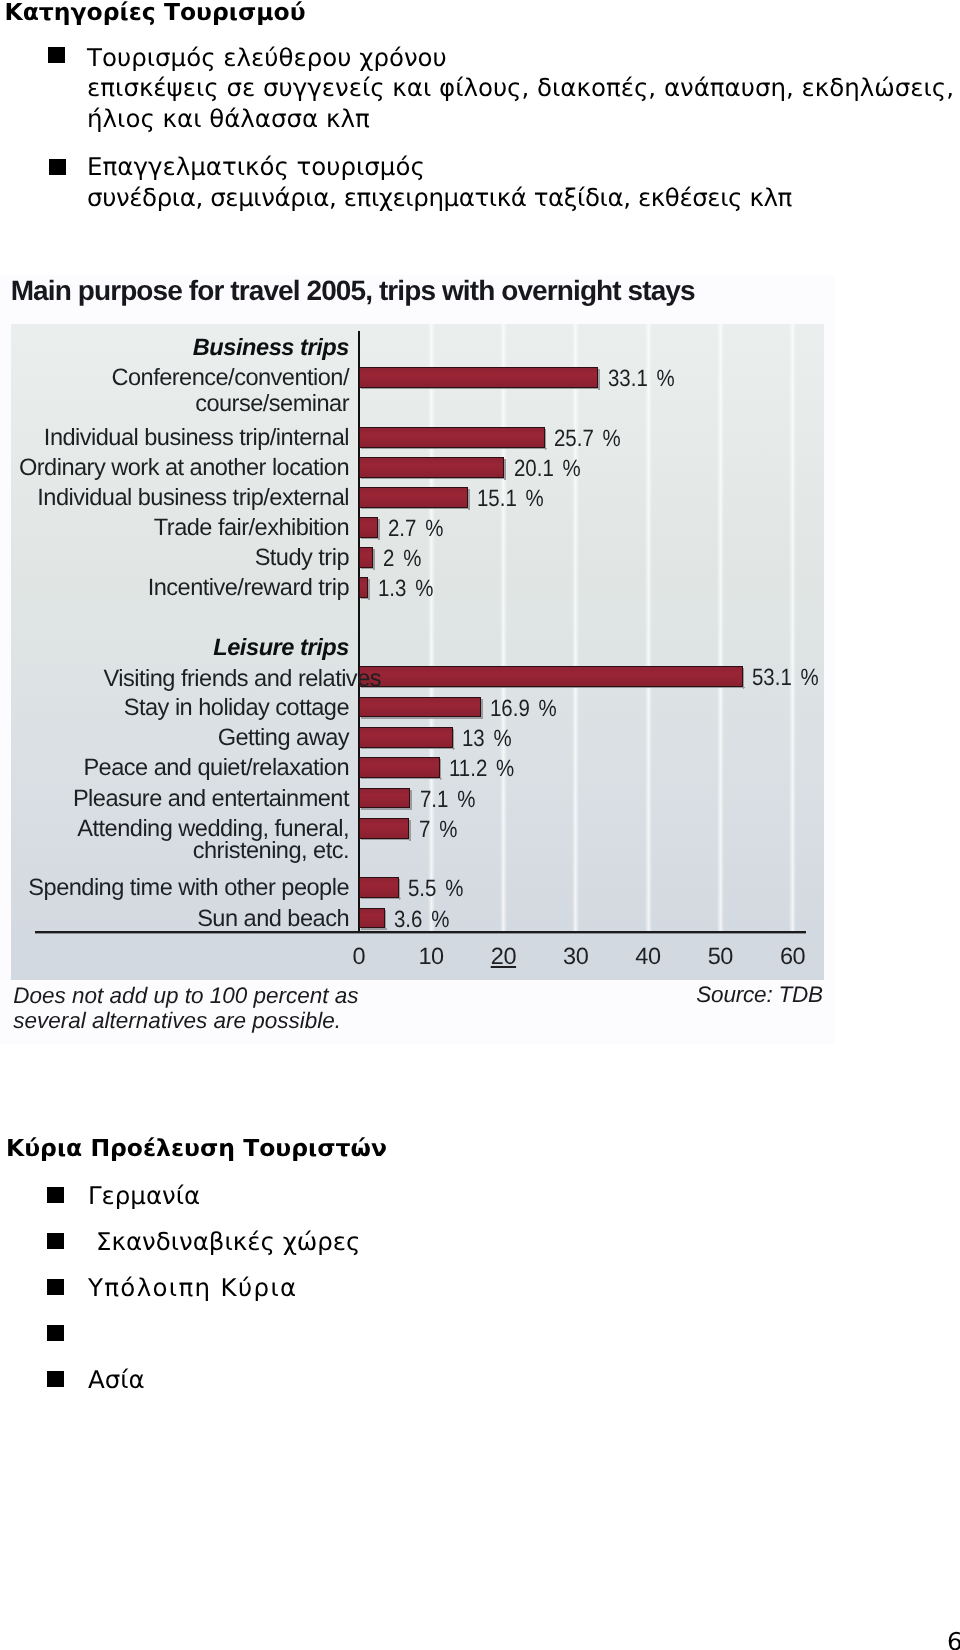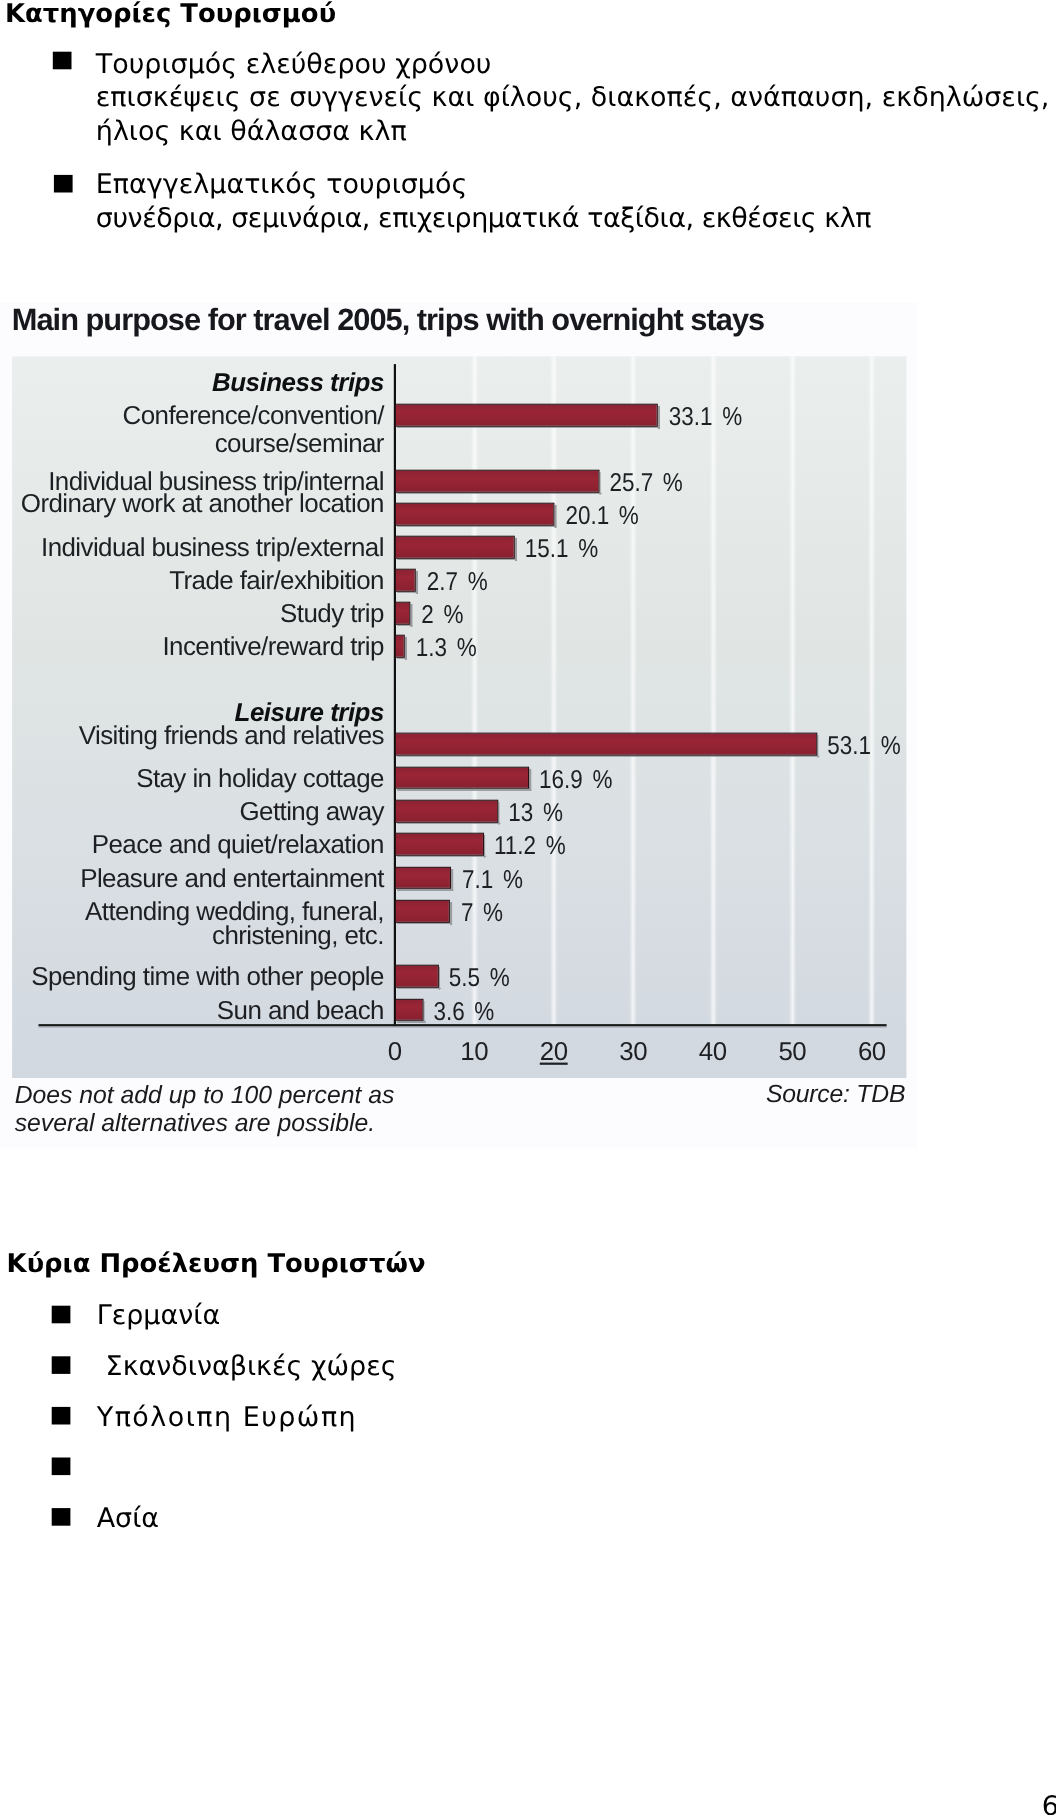--- a/index.html
+++ b/index.html
@@ -95,21 +95,21 @@
       <div class="cat-label" style="top: 114px; width: 349px;">course/seminar</div>
       <div class="bar-sh" style="left: 360.8px; top: 172.7px; width: 185.811px; height: 1.4px;"></div>
       <div class="bar-sh" style="left: 544.611px; top: 153.9px; width: 1.6px; height: 20.8px;"></div>
       <div class="bar" style="left: 358.8px; top: 151.9px; width: 185.811px; height: 20.8px; background: linear-gradient(rgb(140, 34, 51) 0%, rgb(154, 37, 53) 35%, rgb(138, 32, 48) 100%);"></div>
       <div class="val-label" style="left: 554.111px; top: 151.9px;">25.7 %</div>
       <div class="cat-label" style="top: 148px; width: 349px;">Individual business trip/internal</div>
       <div class="bar-sh" style="left: 360.8px; top: 202.7px; width: 145.323px; height: 1.4px;"></div>
       <div class="bar-sh" style="left: 504.123px; top: 183.9px; width: 1.6px; height: 20.8px;"></div>
       <div class="bar" style="left: 358.8px; top: 181.9px; width: 145.323px; height: 20.8px; background: linear-gradient(rgb(140, 34, 51) 0%, rgb(154, 37, 53) 35%, rgb(138, 32, 48) 100%);"></div>
       <div class="val-label" style="left: 513.623px; top: 181.9px;">20.1 %</div>
-      <div class="cat-label" style="top: 168px; width: 349px;">Ordinary work at another location</div>
+      <div class="cat-label" style="top: 178px; width: 349px;">Ordinary work at another location</div>
       <div class="bar-sh" style="left: 360.8px; top: 232.7px; width: 109.173px; height: 1.4px;"></div>
       <div class="bar-sh" style="left: 467.973px; top: 213.9px; width: 1.6px; height: 20.8px;"></div>
       <div class="bar" style="left: 358.8px; top: 211.9px; width: 109.173px; height: 20.8px; background: linear-gradient(rgb(140, 34, 51) 0%, rgb(154, 37, 53) 35%, rgb(138, 32, 48) 100%);"></div>
       <div class="val-label" style="left: 477.473px; top: 211.9px;">15.1 %</div>
       <div class="cat-label" style="top: 208px; width: 349px;">Individual business trip/external</div>
       <div class="bar-sh" style="left: 360.8px; top: 262.7px; width: 19.521px; height: 1.4px;"></div>
       <div class="bar-sh" style="left: 378.321px; top: 243.9px; width: 1.6px; height: 20.8px;"></div>
       <div class="bar" style="left: 358.8px; top: 241.9px; width: 19.521px; height: 20.8px; background: linear-gradient(rgb(140, 34, 51) 0%, rgb(154, 37, 53) 35%, rgb(138, 32, 48) 100%);"></div>
       <div class="val-label" style="left: 387.821px; top: 241.9px;">2.7 %</div>
       <div class="cat-label" style="top: 238px; width: 349px;">Trade fair/exhibition</div>
@@ -121,21 +121,21 @@
       <div class="bar-sh" style="left: 360.8px; top: 322.7px; width: 9.399px; height: 1.4px;"></div>
       <div class="bar-sh" style="left: 368.199px; top: 303.9px; width: 1.6px; height: 20.8px;"></div>
       <div class="bar" style="left: 358.8px; top: 301.9px; width: 9.399px; height: 20.8px; background: linear-gradient(rgb(140, 34, 51) 0%, rgb(154, 37, 53) 35%, rgb(138, 32, 48) 100%);"></div>
       <div class="val-label" style="left: 377.699px; top: 301.9px;">1.3 %</div>
       <div class="cat-label" style="top: 298px; width: 349px;">Incentive/reward trip</div>
       <div class="grp-label" style="top: 357.8px; width: 349px;">Leisure trips</div>
       <div class="bar-sh" style="left: 360.8px; top: 412.1px; width: 383.913px; height: 1.4px;"></div>
       <div class="bar-sh" style="left: 742.713px; top: 393.3px; width: 1.6px; height: 20.8px;"></div>
       <div class="bar" style="left: 358.8px; top: 391.3px; width: 383.913px; height: 20.8px; background: linear-gradient(rgb(140, 34, 51) 0%, rgb(154, 37, 53) 35%, rgb(138, 32, 48) 100%);"></div>
       <div class="val-label" style="left: 752.213px; top: 391.3px;">53.1 %</div>
-      <div class="cat-label" style="top: 379px; width: 349px;">Visiting friends and relatives</div>
+      <div class="cat-label" style="top: 389px; width: 349px; padding-left: 32px;">Visiting friends and relatives</div>
       <div class="bar-sh" style="left: 360.8px; top: 442.4px; width: 122.187px; height: 1.4px;"></div>
       <div class="bar-sh" style="left: 480.987px; top: 423.6px; width: 1.6px; height: 20.8px;"></div>
       <div class="bar" style="left: 358.8px; top: 421.6px; width: 122.187px; height: 20.8px; background: linear-gradient(rgb(140, 34, 51) 0%, rgb(154, 37, 53) 35%, rgb(138, 32, 48) 100%);"></div>
       <div class="val-label" style="left: 490.487px; top: 421.6px;">16.9 %</div>
       <div class="cat-label" style="top: 417.7px; width: 349px;">Stay in holiday cottage</div>
       <div class="bar-sh" style="left: 360.8px; top: 472.7px; width: 93.99px; height: 1.4px;"></div>
       <div class="bar-sh" style="left: 452.79px; top: 453.9px; width: 1.6px; height: 20.8px;"></div>
       <div class="bar" style="left: 358.8px; top: 451.9px; width: 93.99px; height: 20.8px; background: linear-gradient(rgb(140, 34, 51) 0%, rgb(154, 37, 53) 35%, rgb(138, 32, 48) 100%);"></div>
       <div class="val-label" style="left: 462.29px; top: 451.9px;">13 %</div>
       <div class="cat-label" style="top: 448px; width: 349px;">Getting away</div>
@@ -177,21 +177,21 @@
   <div class="bullet-sq" style="left:47.3px;top:1187.3px;"></div>
   <div class="btext" style="left:87.9px;top:1181.1px;">
     <div>Γερμανία</div>
   </div>
   <div class="bullet-sq" style="left:47.3px;top:1233.2px;"></div>
   <div class="btext" style="left:71px;top:1227px;margin-left:25px;">
     <div>Σκανδιναβικές χώρες</div>
   </div>
   <div class="bullet-sq" style="left:47.3px;top:1279.1px;"></div>
   <div class="btext" style="left:87.9px;top:1272.9px;">
-    <div style="letter-spacing:1.35px">Υπόλοιπη Ευρώπη</div>
+    <div style="letter-spacing:1.35px">Υπόλοιπη Κύρια</div>
   </div>
   <div class="bullet-sq" style="left:47.3px;top:1325px;"></div>
   <div class="bullet-sq" style="left:47.3px;top:1370.9px;"></div>
   <div class="btext" style="left:87.9px;top:1364.7px;">
     <div>Ασία</div>
   </div>
 
   <div class="slide-title" style="left:6px;top:1137px;">Κύρια Προέλευση Τουριστών</div>
 
   <div class="pageno" style="left:947px;top:1629.7px;">6</div>

